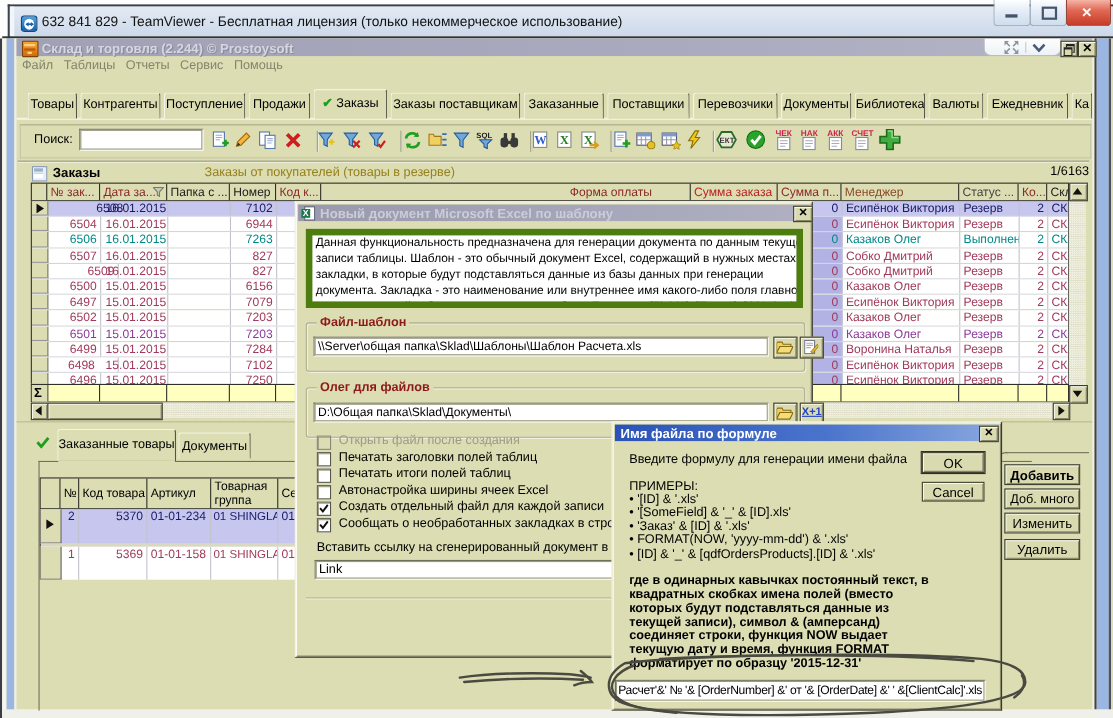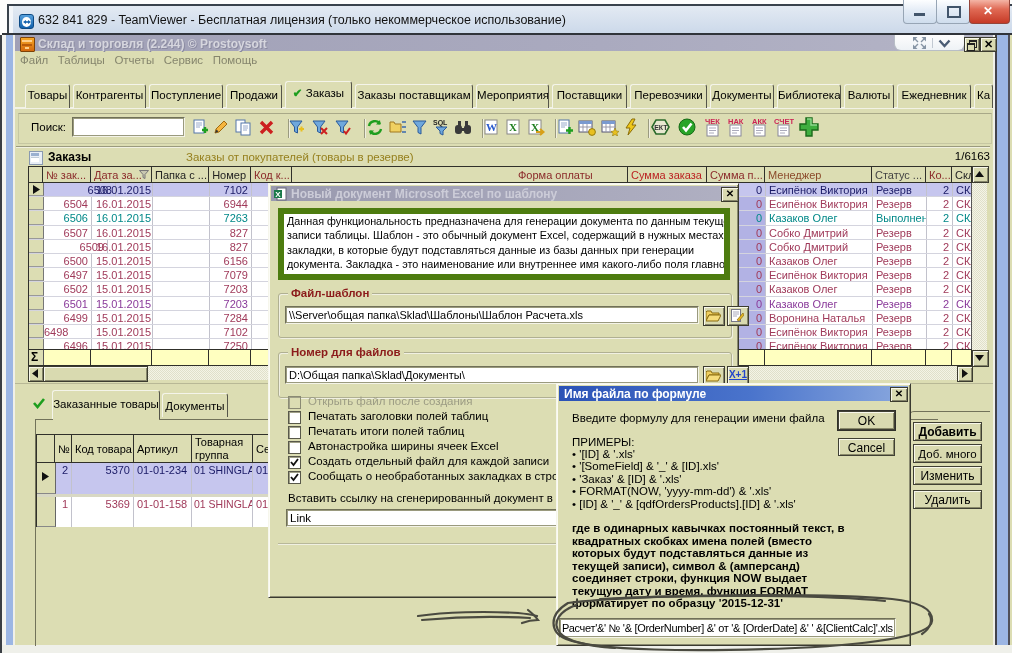--- a/index.html
+++ b/index.html
@@ -107,21 +107,21 @@
   font-size:11.5px;color:#000;text-align:center;padding-top:4px;box-sizing:border-box;white-space:nowrap;overflow:hidden;}
 </style>
 <div class="abs" style="left:15px;top:107px;width:978px;height:2px;background:#f2f2e6;"></div>
 <div class="tab" style="left:25px;width:45px;">Товары</div>
 <div class="tab" style="left:73px;width:73px;">Контрагенты</div>
 <div class="tab" style="left:149px;width:74px;">Поступление</div>
 <div class="tab" style="left:226px;width:56px;">Продажи</div>
 <div class="tab" style="left:285px;width:67px;top:81px;height:27px;font-weight:normal;">
   <span style="color:#1e9e1e;font-weight:bold;">✔</span> Заказы</div>
 <div class="tab" style="left:355px;width:118px;">Заказы поставщикам</div>
-<div class="tab" style="left:476px;width:73px;">Мероприятия</div>
+<div class="tab" style="left:476px;width:73px;">Заказанные</div>
 <div class="tab" style="left:552px;width:75px;">Поставщики</div>
 <div class="tab" style="left:630px;width:77px;">Перевозчики</div>
 <div class="tab" style="left:710px;width:64px;">Документы</div>
 <div class="tab" style="left:777px;width:64px;">Библиотека</div>
 <div class="tab" style="left:844px;width:50px;">Валюты</div>
 <div class="tab" style="left:897px;width:74px;">Ежедневник</div>
 <div class="tab" style="left:974px;width:19px;">Ка</div>
 </div>
 
 <div class="abs" style="left:18px;top:113px;width:972px;height:29px;border:1px solid #c6c7a2;border-top-color:#a8a888;background:#dcddb3;"></div>
@@ -441,21 +441,21 @@
 <div class="cell" style="left:487px;width:113px;color:#a03a5a;padding-left:3px;"></div>
 <div class="cell" style="left:600px;width:79px;color:#a03a5a;text-align:right;padding-right:3px;"></div>
 <div class="cell" style="left:679px;width:58px;color:#a03a5a;text-align:right;padding-right:3px;background:#b2b2e4;">0</div>
 <div class="cell" style="left:737px;width:107px;color:#a03a5a;text-align:left;padding-left:3px;">Воронина Наталья</div>
 <div class="cell" style="left:844px;width:54px;color:#a03a5a;text-align:left;padding-left:3px;">Резерв</div>
 <div class="cell" style="left:898px;width:26px;color:#a03a5a;text-align:right;padding-right:3px;">2</div>
 <div class="cell" style="left:924px;width:20px;color:#a03a5a;text-align:left;padding-left:3px;">СКЛ</div>
 </div>
 <div class="row" style="top:142.0px;background:#fff;border-bottom:1px solid #d4d4de;box-sizing:border-box;">
 <div class="cell" style="left:0;width:15px;background:#dcddb3;border-right:1px solid #777;border-bottom:1px solid #999;"></div>
-<div class="cell" style="left:15px;width:48px;color:#a03a5a;text-align:left;padding-right:3px;">6498</div>
+<div class="cell" style="left:15px;width:64px;color:#a03a5a;text-align:center;padding-right:3px;">6498</div>
 <div class="cell" style="left:63px;width:61px;color:#a03a5a;text-align:center;padding-left:3px;">15.01.2015</div>
 <div class="cell" style="left:124px;width:57px;color:#a03a5a;padding-left:3px;"></div>
 <div class="cell" style="left:181px;width:42px;color:#a03a5a;text-align:right;padding-right:3px;">7102</div>
 <div class="cell" style="left:223px;width:41px;color:#a03a5a;padding-left:3px;"></div>
 <div class="cell" style="left:264px;width:223px;color:#a03a5a;padding-left:3px;"></div>
 <div class="cell" style="left:487px;width:113px;color:#a03a5a;padding-left:3px;"></div>
 <div class="cell" style="left:600px;width:79px;color:#a03a5a;text-align:right;padding-right:3px;"></div>
 <div class="cell" style="left:679px;width:58px;color:#a03a5a;text-align:right;padding-right:3px;background:#b2b2e4;">0</div>
 <div class="cell" style="left:737px;width:107px;color:#a03a5a;text-align:left;padding-left:3px;">Есипёнок Виктория</div>
 <div class="cell" style="left:844px;width:54px;color:#a03a5a;text-align:left;padding-left:3px;">Резерв</div>
@@ -608,21 +608,21 @@
     </div>
 <div class="abs sbtn" style="left:727px;top:306px;width:20px;height:18px;">
  <svg width="13" height="13" viewBox="0 0 13 13" style="position:absolute;left:3px;top:2px;">
         <rect x="0.5" y="0.5" width="9" height="12" fill="#fff" stroke="#778"></rect>
         <path d="M2 3h6M2 5h6M2 7h4" stroke="#aab"></path>
         <path d="M6 11 L12 4 L13 6 L8 12 Z" fill="#e8b820" stroke="#8a6c10" stroke-width="0.7"></path>
       </svg>
     </div>
 
 <div class="gb" style="left:278px;top:352px;width:452px;height:44px;"></div>
-<div class="gblbl" style="left:288px;top:346px;">Номер для файлов</div>
+<div class="gblbl" style="left:288px;top:346px;">Олег для файлов</div>
 <div class="abs inp" style="left:285px;top:366px;width:414px;height:18px;font-size:11px;padding:2px 0 0 3px;color:#000;white-space:nowrap;overflow:hidden;box-sizing:border-box;">D:\Общая папка\Sklad\Документы\</div>
 <div class="abs sbtn" style="left:703px;top:366px;width:20px;height:18px;">
  <svg width="15" height="12" viewBox="0 0 15 12" style="position:absolute;left:2px;top:3px;">
         <path d="M0 2 L0 11 L3 5 L13 5 L13 3 L6 3 L5 1 L1 1 Z" fill="#f0d060" stroke="#8a6c10"></path>
         <path d="M3 5 L15 5 L12 11 L0 11 Z" fill="#f5dc7a" stroke="#8a6c10"></path>
       </svg>
     </div>
 <div class="abs sbtn" style="left:727px;top:366px;width:20px;height:18px;color:#2244cc;font-size:10px;font-weight:bold;text-align:center;line-height:16px;text-decoration:underline;">X+1</div>
 
 <div class="chk" style="left:288px;top:396px;background:#dcddb3;border-color:#8a8a74;"></div>

